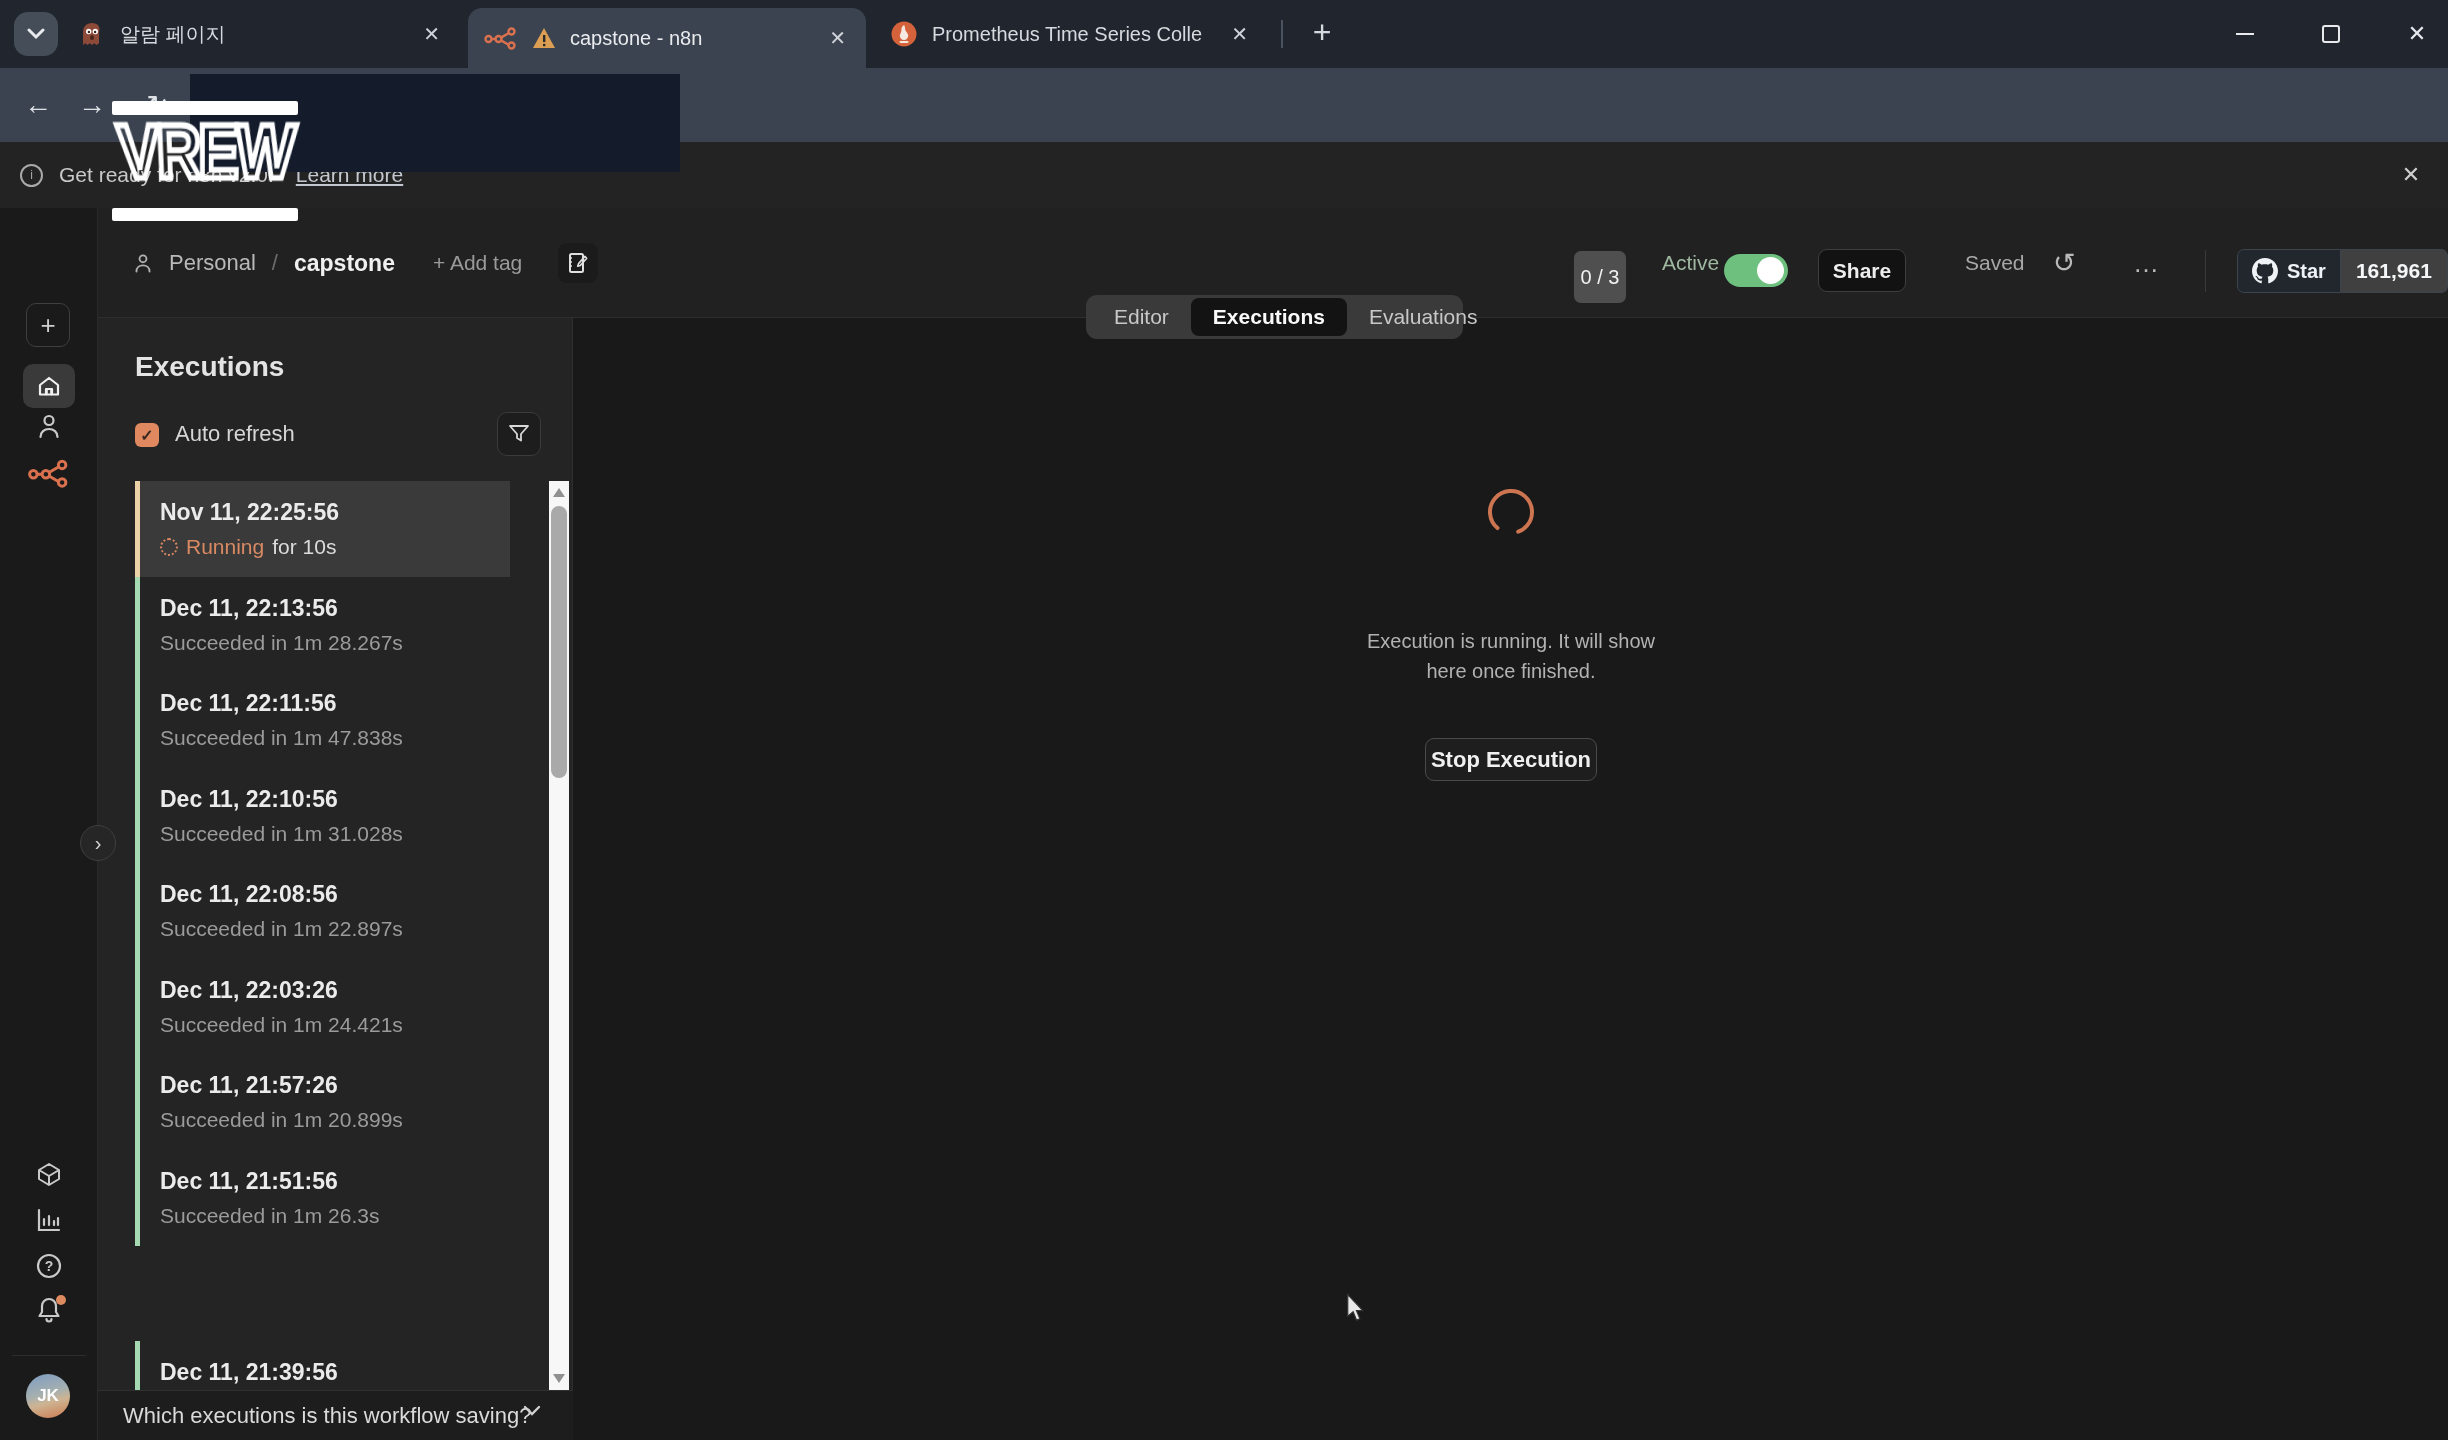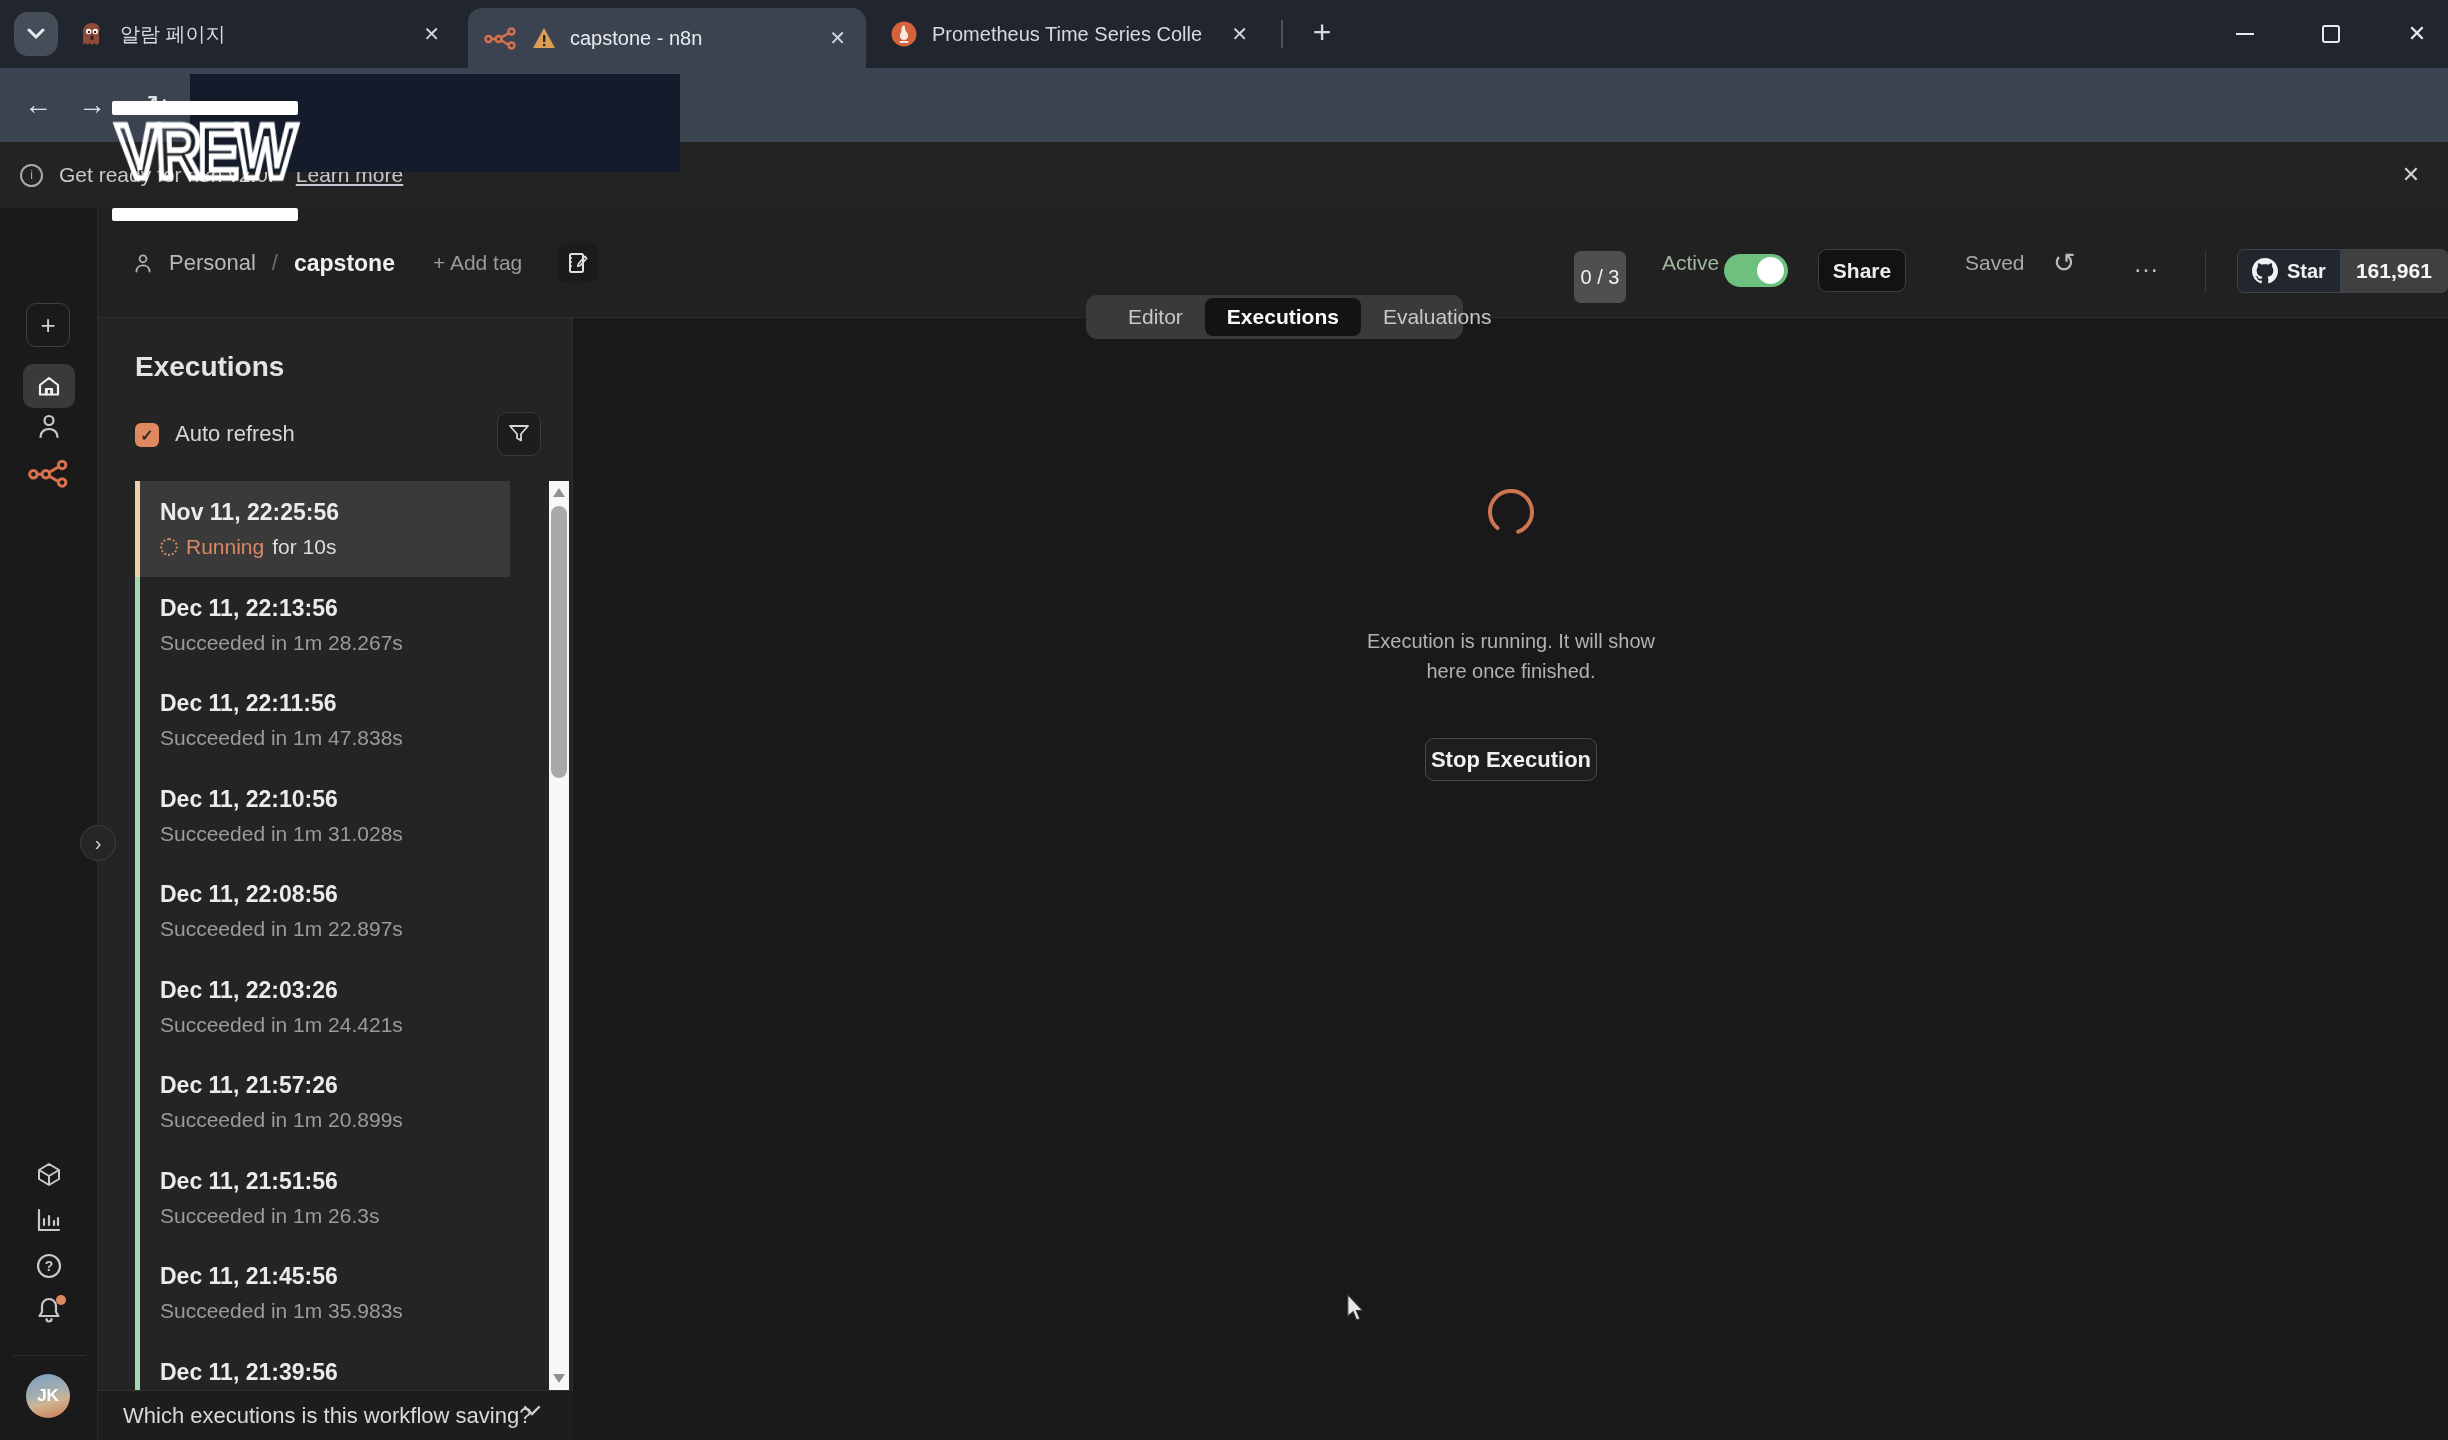--- a/index.html
+++ b/index.html
@@ -84,21 +84,21 @@
   .hist-ic{position:absolute;left:1955px;top:0;height:110px;display:flex;align-items:center;font-size:27px;color:#b9b9b9;}
   .dots-h{position:absolute;left:2035px;top:0;height:110px;display:flex;align-items:center;font-size:26px;color:#b9b9b9;letter-spacing:2px;}
   .hdr-div{position:absolute;left:2107px;top:42px;width:1px;height:42px;background:#3a3a3a;}
   .gh{position:absolute;left:2139px;top:41px;height:44px;display:flex;}
   .gh-left{display:flex;align-items:center;gap:9px;padding:0 14px;background:#22272e;border:1px solid #3d444d;
     border-radius:7px 0 0 7px;font-size:20px;font-weight:600;color:#eef2f6;}
   .gh-right{display:flex;align-items:center;padding:0 15px;background:#404040;border:1px solid #3d444d;border-left:none;
     border-radius:0 7px 7px 0;font-size:21px;font-weight:bold;color:#f4f6f8;}
 
   .switcher{position:absolute;left:1086px;top:295px;width:377px;height:44px;border-radius:11px;background:#3a3a3a;
-    display:flex;align-items:center;padding:0 20px;box-sizing:border-box;z-index:6;}
+    display:flex;align-items:center;padding:0 6px;box-sizing:border-box;z-index:6;}
   .sw-tab{font-size:21px;color:#c8c8c8;padding:0 22px;height:38px;display:grid;place-items:center;border-radius:8px;}
   .sw-tab.active{background:#131313;color:#fafafa;font-weight:600;}
 
   
   .panel{position:absolute;left:98px;top:318px;width:475px;height:1122px;background:#242424;
     border-right:1px solid #2e2e2e;box-sizing:border-box;}
   .panel-title{position:absolute;left:37px;top:33px;font-size:28px;font-weight:600;color:#e4e4e4;}
   .ar-check{position:absolute;left:37px;top:105px;width:24px;height:24px;border-radius:6px;background:#e08960;
     display:grid;place-items:center;color:#3a2a22;font-size:16px;font-weight:bold;}
   .ar-label{position:absolute;left:77px;top:103px;font-size:22px;color:#d6d6d6;}
@@ -409,27 +409,20 @@
         <span class="exec-detail">Succeeded in 1m 20.899s</span>
       </div>
     </div>
         <div class="exec-row success" style="top: 668.5px;">
       <div class="exec-date">Dec 11, 21:51:56</div>
       <div class="exec-sub">
 
         <span class="exec-detail">Succeeded in 1m 26.3s</span>
       </div>
     </div>
-        <div class="exec-row success" style="top: 764px;">
-      <div class="exec-date">Dec 11, 21:45:56</div>
-      <div class="exec-sub">
-
-        <span class="exec-detail">Succeeded in 1m 35.983s</span>
-      </div>
-    </div>
         <div class="exec-row success" style="top: 859.5px;">
       <div class="exec-date">Dec 11, 21:39:56</div>
       <div class="exec-sub">
 
         <span class="exec-detail"></span>
       </div>
     </div>
       </div>
 
     <div class="scrollbar">

